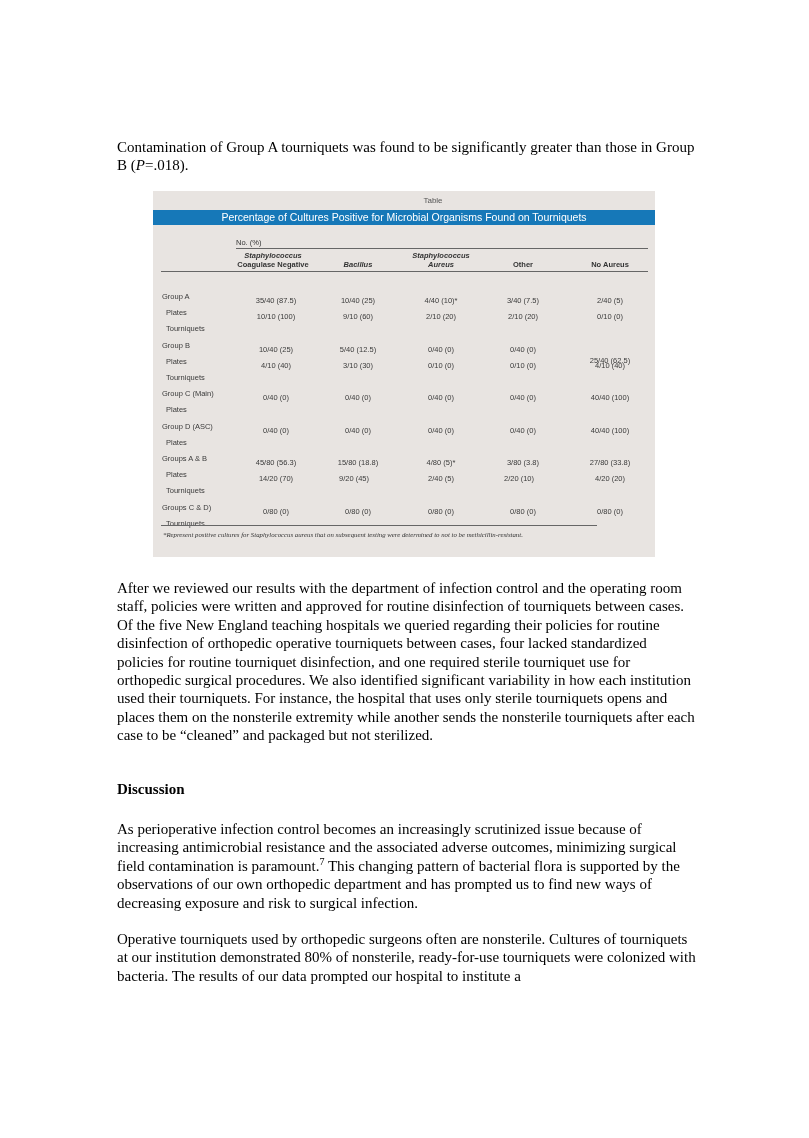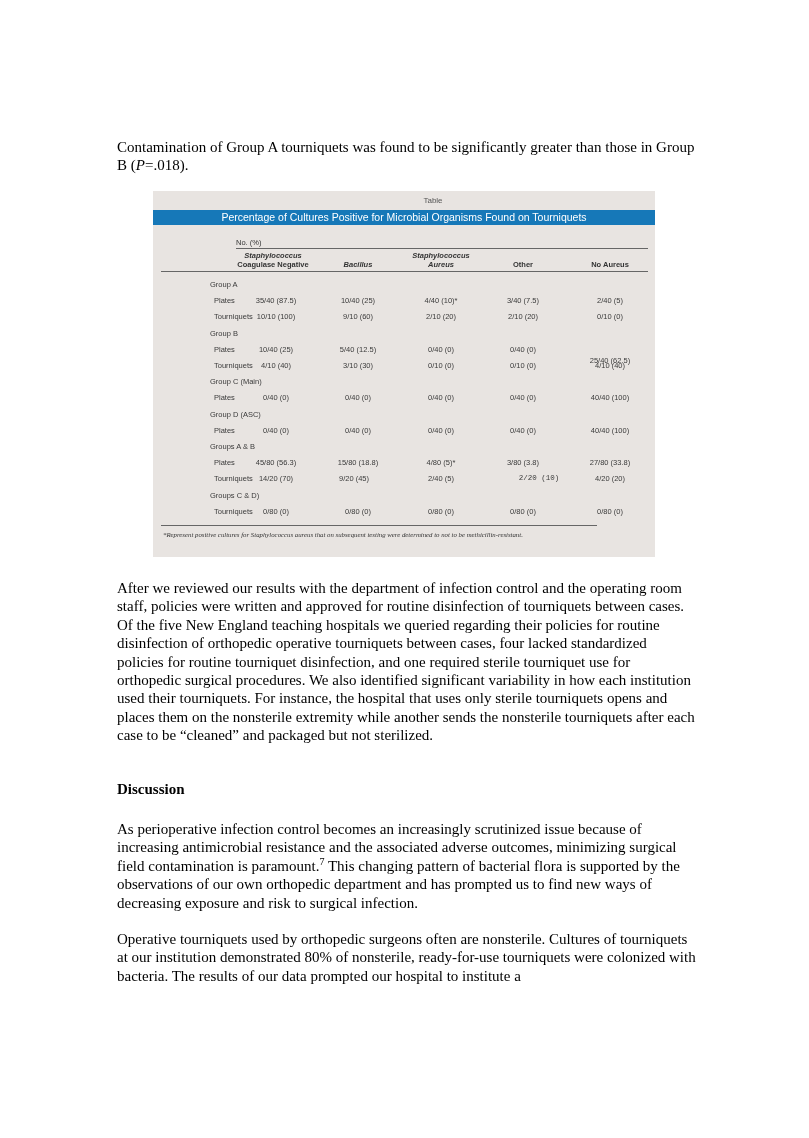--- a/index.html
+++ b/index.html
@@ -38,21 +38,21 @@
     position: absolute; top: 47px; left: 83px; width: 412px; text-align: left;
     font-size: 7.5px; color: #333;
   }
   .rule { position: absolute; height: 1px; background: #666; }
   .colhead {
     position: absolute; top: 60px; font-size: 7.5px; line-height: 9px; text-align: center; color: #333;
   }
   .colhead i { font-weight: bold; }
   .colhead b { font-weight: bold; }
   .row { position: absolute; left: 0; width: 100%; height: 16px; font-size: 7.5px; }
-  .row .lbl { position: absolute; left: 9px; top: 0; margin-left: 48px; }
+  .row .lbl { position: absolute; left: 9px; top: 12px; }
   .row.sub .lbl { left: 13px; }
   .row .cell { position: absolute; top: 0; width: 90px; text-align: center; }
   .footnote {
     position: absolute; left: 10px; top: 340px; font-family: "Liberation Serif", "DejaVu Serif", serif;
     font-style: italic; font-size: 6.8px; color: #333;
   }
 </style>
 </head>
 <body>
 
@@ -168,21 +168,21 @@
           <span class="cell" style="left: 160px;">15/80 (18.8)</span>
           <span class="cell" style="left: 243px;">4/80 (5)*</span>
           <span class="cell" style="left: 325px;">3/80 (3.8)</span>
           <span class="cell" style="left: 412px;">27/80 (33.8)</span>
         </div>
         <div class="row sub" style="top: 283.4px;">
           <span class="lbl">Tourniquets</span>
           <span class="cell" style="left: 78px;">14/20 (70)</span>
           <span class="cell" style="left: 156px;">9/20 (45)</span>
           <span class="cell" style="left: 243px;">2/40 (5)</span>
-          <span class="cell" style="left: 341px; font-family: Liberation Mono, monospace;">2/20 (10)</span>
+          <span class="cell" style="left: 321px;">2/20 (10)</span>
           <span class="cell" style="left: 412px;">4/20 (20)</span>
         </div>
         <div class="row" style="top: 299.6px;">
           <span class="lbl">Groups C &amp; D)</span>
           <span class="cell" style="left: 78px;"></span>
           <span class="cell" style="left: 160px;"></span>
           <span class="cell" style="left: 243px;"></span>
           <span class="cell" style="left: 325px;"></span>
           <span class="cell" style="left: 412px;"></span>
         </div>

